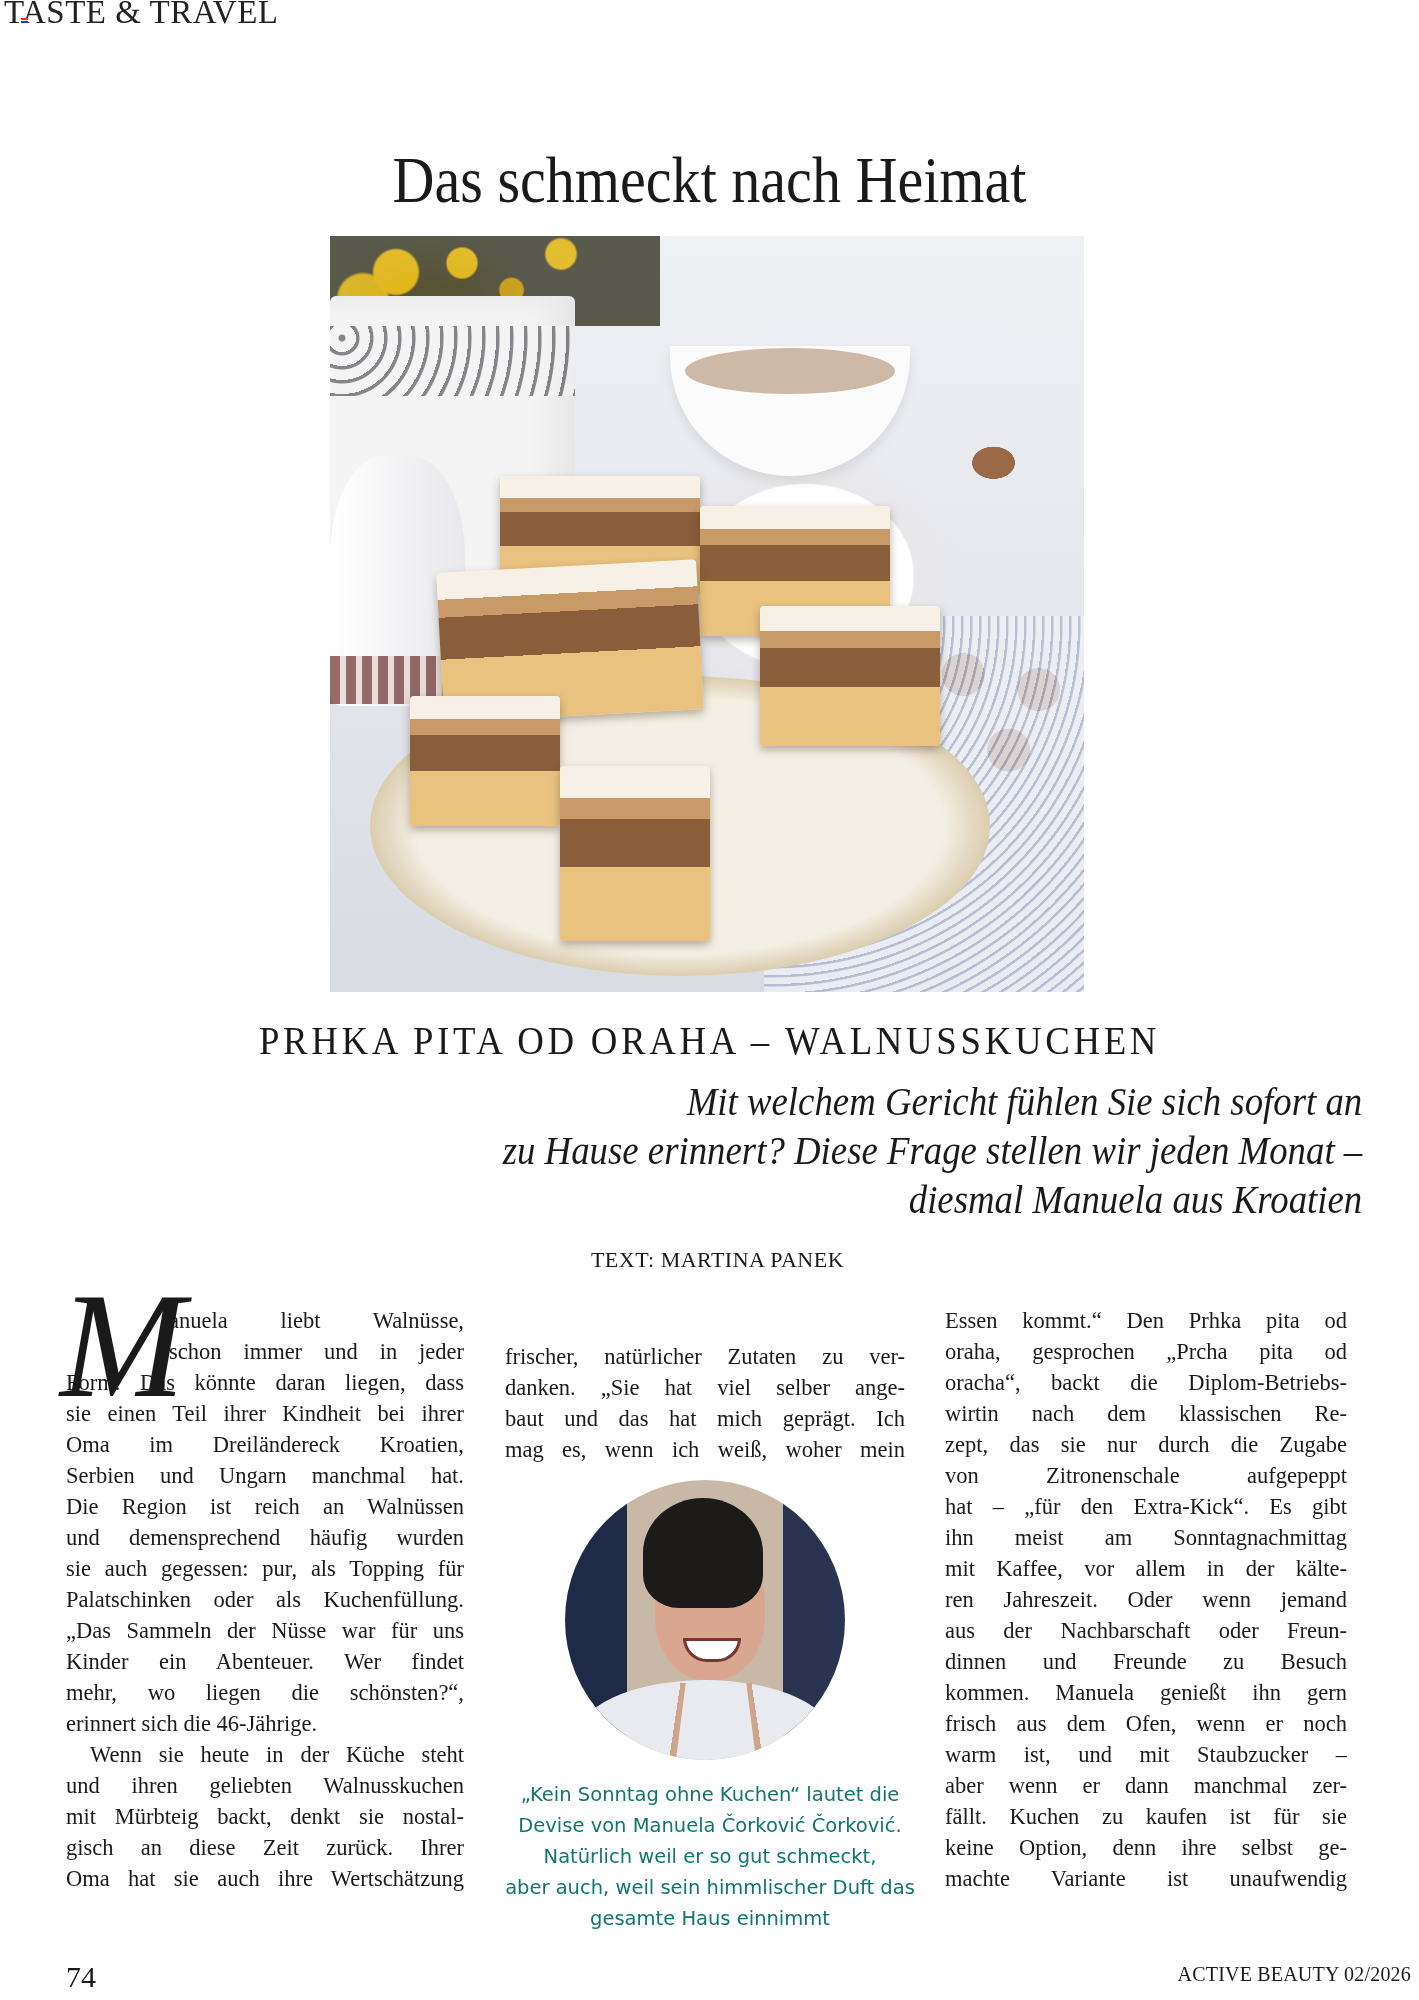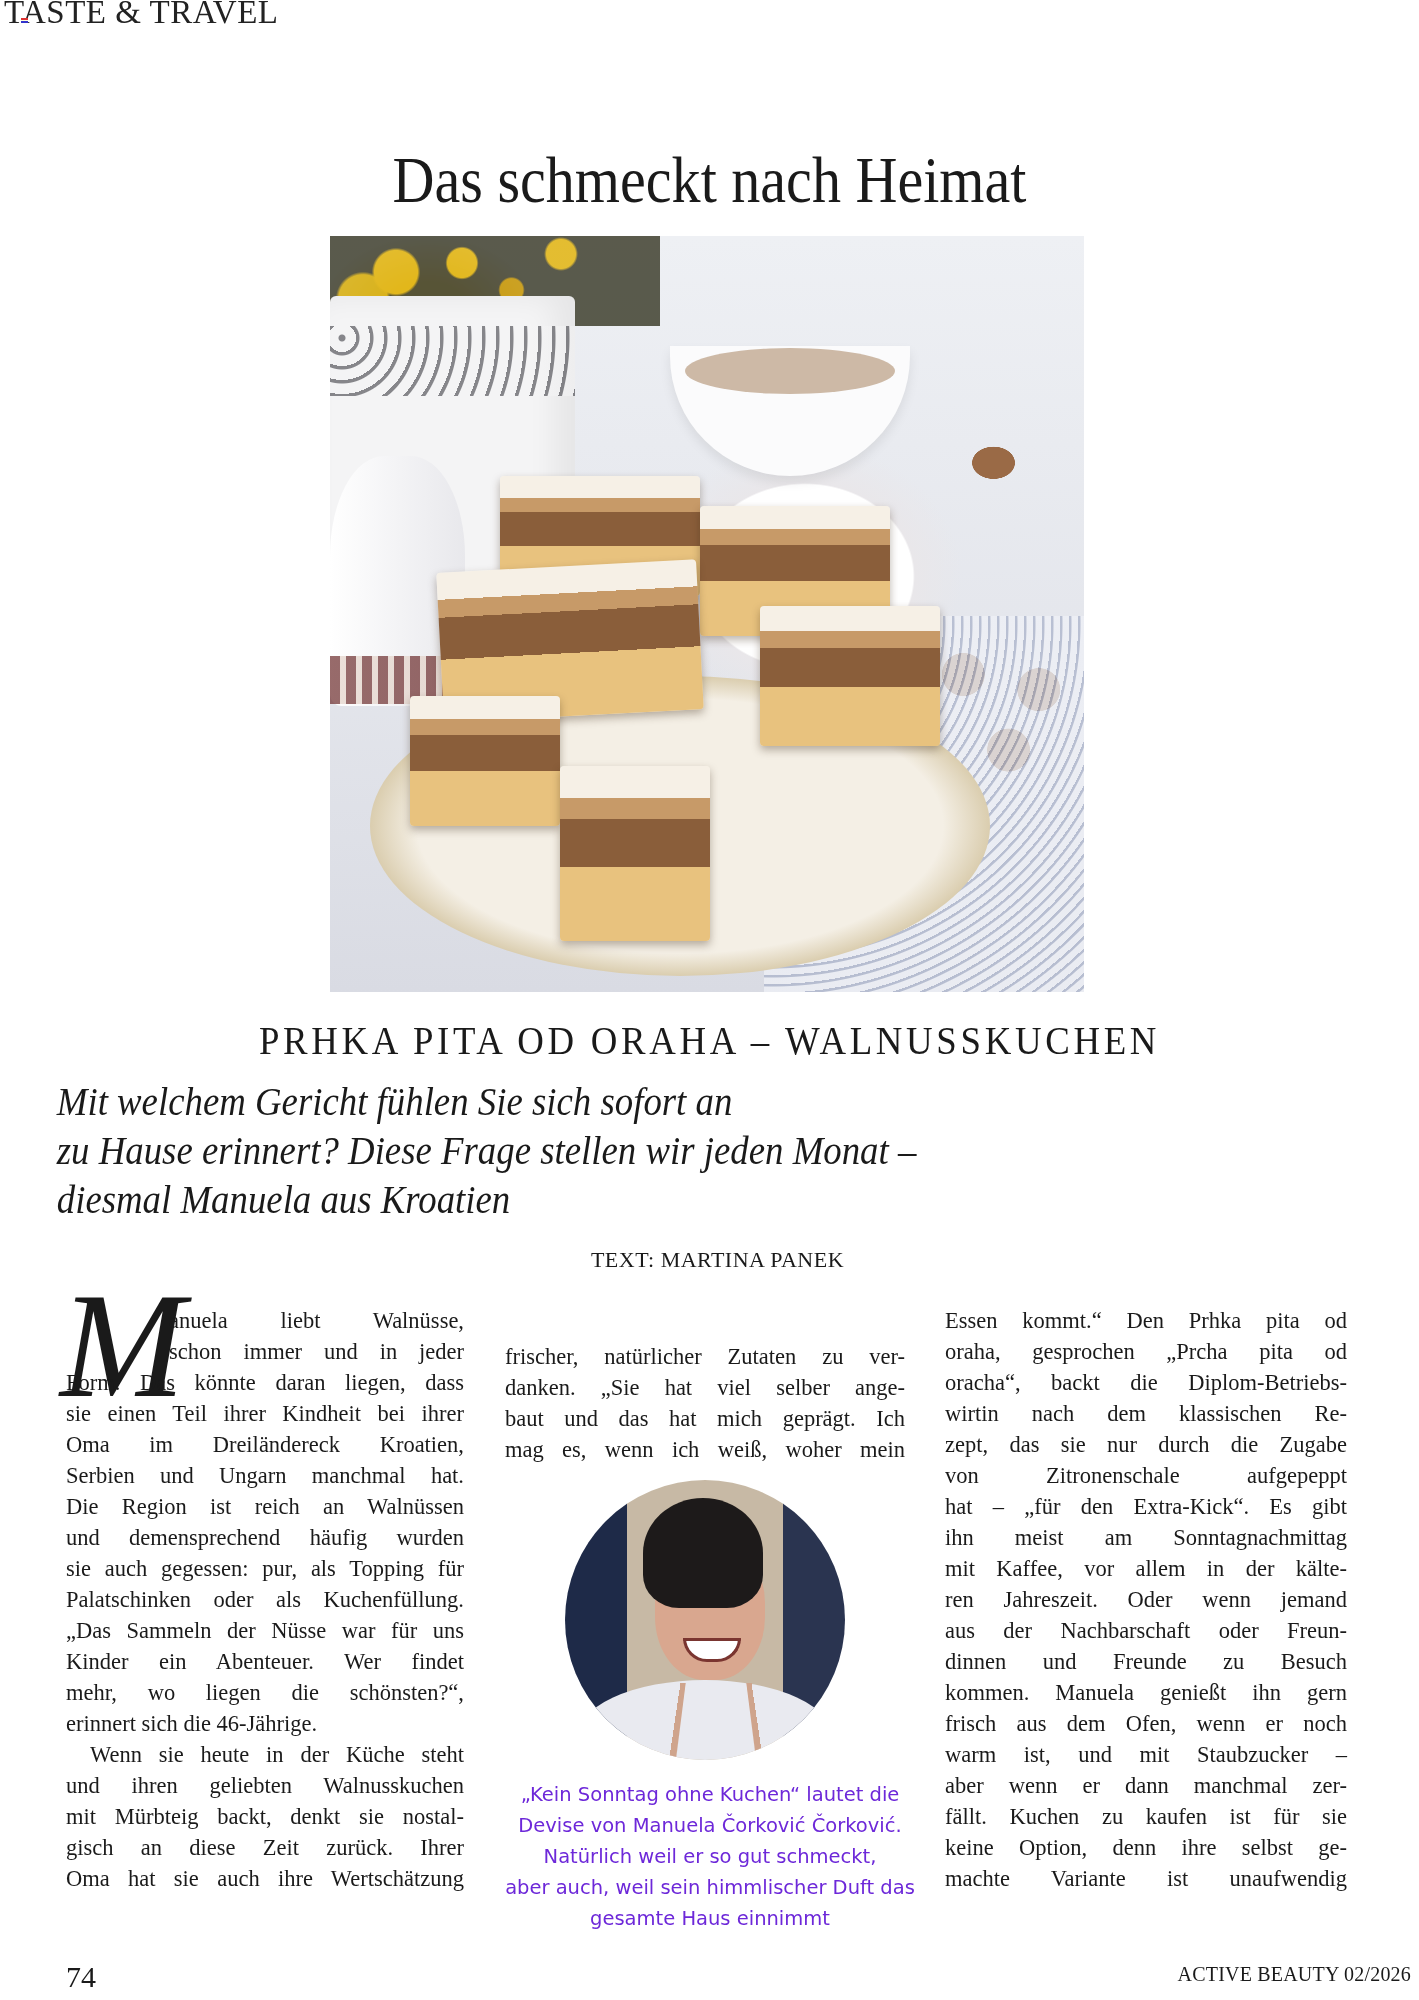--- a/index.html
+++ b/index.html
@@ -27,21 +27,21 @@
   .hero .flowers { position: absolute; left: 0; top: 0; width: 330px; height: 90px; background: radial-gradient(circle at 20% 40%, #e3b81c 0 8%, transparent 9%), radial-gradient(circle at 40% 30%, #e3b81c 0 7%, transparent 8%), radial-gradient(circle at 55% 60%, #c89a10 0 6%, transparent 7%), radial-gradient(circle at 10% 70%, #d9b21b 0 8%, transparent 9%), radial-gradient(circle at 70% 20%, #e3b81c 0 6%, transparent 7%), #4a4a3a; opacity: 0.9; }
   .hero .jug { position: absolute; left: 0; top: 220px; width: 135px; height: 250px; background: linear-gradient(90deg, #ffffff, #e8e8ec); border-radius: 40% 40% 12px 12px; }
   .hero .jug-band { position: absolute; left: 0; top: 420px; width: 135px; height: 48px; background: repeating-linear-gradient(90deg, #6b2b2b 0 10px, #e3d2c8 10px 16px); opacity: 0.7; }
   .hero .plate { position: absolute; left: 40px; top: 440px; width: 620px; height: 300px; border-radius: 50%; background: radial-gradient(ellipse at center, #f4efe5 0 60%, #d7c9a8 72%, #b79a62 78%, #efe8dc 82%); }
   .hero .cake { position: absolute; border-radius: 4px; background: linear-gradient(180deg, #f6f0e6 0 18%, #c79a68 18% 30%, #8a5e3a 30% 58%, #e8c27e 58% 100%); box-shadow: 0 4px 8px rgba(60,40,20,0.35); }
   .hero .doily { position: absolute; right: 0; top: 380px; width: 320px; height: 376px; background: repeating-radial-gradient(circle at 8px 8px, #aeb6cc 0 2px, #eef0f6 3px 9px); opacity: 0.8; }
   .hero .cup { position: absolute; left: 340px; top: 110px; width: 240px; height: 130px; border-radius: 0 0 120px 120px; background: #fbfbfc; box-shadow: 0 6px 12px rgba(0,0,0,0.08); }
   .hero .coffee { position: absolute; left: 355px; top: 112px; width: 210px; height: 46px; border-radius: 50%; background: #cdb9a6; }
 
   .recipe-title { left: 0; width: 1419px; top: 1017px; text-align: center; font-size: 40px; letter-spacing: 4px; white-space: nowrap; transform: scaleX(0.92); transform-origin: center; }
-  .intro { left: 0; width: 1419px; top: 1077px; text-align: left; font-size: 40px; font-style: italic; line-height: 49px; color: #1a1a1a; }
+  .intro { left: 0; width: 1419px; top: 1077px; text-align: right; font-size: 40px; font-style: italic; line-height: 49px; color: #1a1a1a; }
   .intro span { display: block; transform: scaleX(0.92); transform-origin: center; }
   .byline { left: 0; width: 1419px; top: 1247px; text-align: center; font-size: 22px; letter-spacing: 0.5px; margin-left: 8px; }
 
   .col { font-size: 22.5px; line-height: 31px; text-align: justify; }
   .col .line { display: block; text-align-last: justify; white-space: nowrap; }
   .col .line.last { text-align-last: left; }
   .col .line.indent { padding-left: 24px; }
 
   .col1 { left: 66px; top: 1305px; width: 398px; }
   .dropcap { position: absolute; left: 60px; top: 1270px; font-size: 150px; font-style: italic; line-height: 1; font-family: "Liberation Serif", serif; }
@@ -51,21 +51,21 @@
   .col3 { left: 945px; top: 1305px; width: 402px; }
 
   .portrait { left: 565px; top: 1480px; width: 280px; height: 280px; border-radius: 50%; overflow: hidden;
     background: linear-gradient(90deg, #1e2a48 0 22%, #c7b9a5 22% 78%, #2a3450 78% 100%); }
   .portrait .hair { position: absolute; left: 78px; top: 18px; width: 120px; height: 110px; border-radius: 50% 50% 30% 30%; background: #1d1a1a; }
   .portrait .face { position: absolute; left: 90px; top: 60px; width: 110px; height: 140px; border-radius: 45%; background: #d9a78f; }
   .portrait .smile { position: absolute; left: 118px; top: 158px; width: 52px; height: 18px; border-radius: 0 0 30px 30px; background: #fff; border: 3px solid #7a3530; }
   .portrait .body { position: absolute; left: 10px; top: 200px; width: 260px; height: 120px; border-radius: 50% 50% 0 0; background: #e9eaf0; }
   .portrait .collar { position: absolute; left: 110px; top: 195px; width: 70px; height: 90px; border-left: 6px solid #cfa48c; border-right: 6px solid #cfa48c; transform: perspective(100px) rotateX(20deg); }
 
-  .caption { left: 480px; width: 460px; top: 1779px; text-align: center; font-family: "DejaVu Sans", sans-serif; font-size: 19.5px; line-height: 31px; color: #6d28d9; }
+  .caption { left: 480px; width: 460px; top: 1779px; text-align: center; font-family: "DejaVu Sans", sans-serif; font-size: 19.5px; line-height: 31px; color: #0f766e; }
 
   .folio { left: 66px; top: 1960px; font-size: 30px; }
   .issue { right: 8px; top: 1963px; font-size: 20px; letter-spacing: 0.2px; }
 </style>
 </head>
 <body>
 
 <div class="abs section-label">
   <span>TASTE &amp; TRAVEL</span>
   <span class="mark"></span>

